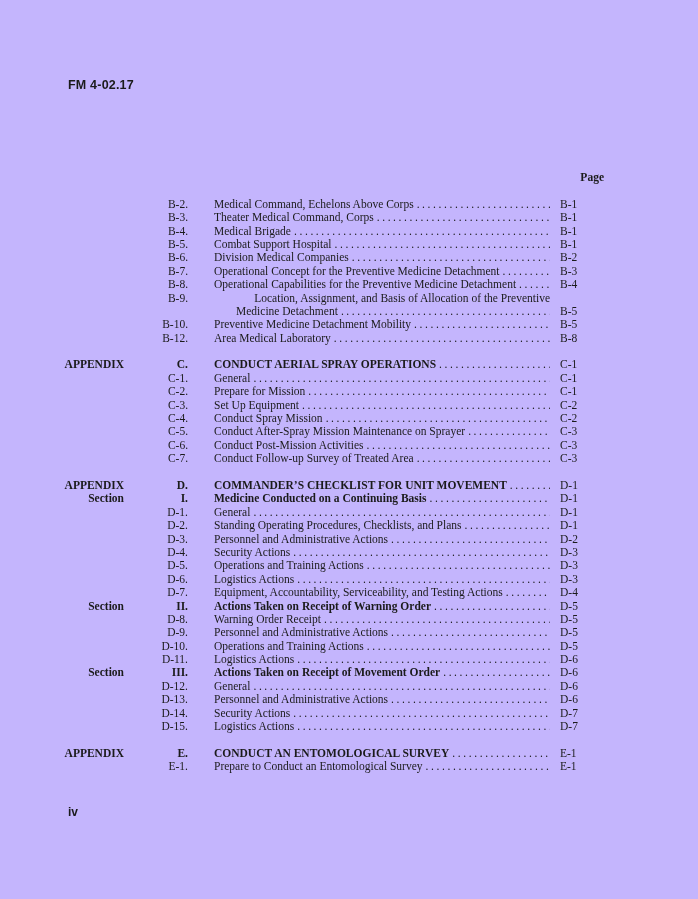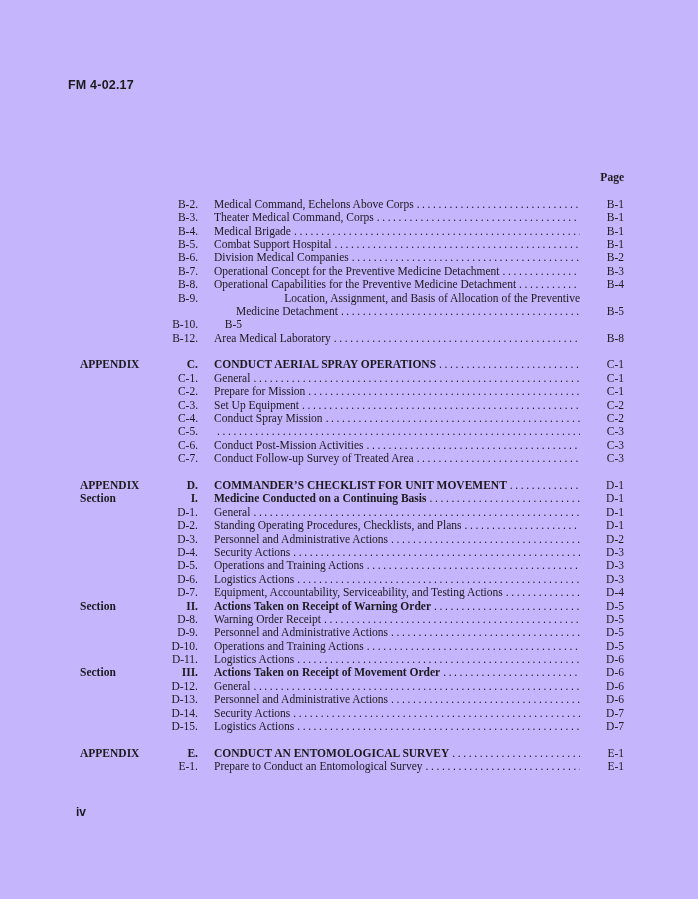--- a/index.html
+++ b/index.html
@@ -10,43 +10,43 @@
     color:#1b1b1b;
     font-family:"Liberation Serif", serif;
     font-size:11.5px;
     overflow:hidden;
   }
   .doc-header{
     position:absolute;left:68px;top:78px;
     font-family:"Liberation Sans", sans-serif;
     font-weight:bold;font-size:12.5px;letter-spacing:.2px;
   }
-  .content{position:absolute;left:80px;top:171px;width:544px;}
+  .content{position:absolute;left:60px;top:171px;width:544px;}
   .page-label{
     text-align:right;font-weight:bold;
     height:13.4px;line-height:13.4px;
   }
   .toc-group{margin-top:13.4px;}
-  .toc-row{display:flex;height:13.4px;line-height:13.4px;white-space:nowrap;}
-  .c-label{width:64px;flex:none;}
+  .toc-row{display:flex;height:13.4px;line-height:13.4px;white-space:nowrap;gap:10px;}
+  .c-label{width:64px;text-align:right;flex:none;}
   .c-num{width:54px;text-align:right;flex:none;}
   .c-title{flex:1;min-width:0;display:flex;overflow:hidden;padding-left:16px;justify-content:flex-end;}
   .c-title.indent{padding-left:38px;}
   .t{flex:none;}
   .dots{flex:1;overflow:hidden;white-space:nowrap;margin-left:3px;}
   .dots::after{
     content:"........................................................................................................................";
     letter-spacing:2.6px;
   }
-  .c-page{width:44px;text-align:right;flex:none;}
+  .c-page{width:44px;flex:none;}
   .b{font-weight:bold;}
   .folio{
     position:absolute;left:68px;top:805px;
     font-family:"Liberation Sans", sans-serif;
-    font-weight:bold;font-size:12px;margin-left:8px;
+    font-weight:bold;font-size:12px;
   }
 </style>
 </head>
 <body>
 
 <div class="page">
   <div class="doc-header">FM 4-02.17</div>
 
   <div class="content">
     <div class="page-label">Page</div>
@@ -128,20 +128,24 @@
             <span class="c-num"></span>
             <span class="c-title indent">
               <span class="t">Medicine Detachment</span>
               <span class="dots"></span>
             </span>
             <span class="c-page">B-5</span>
           </div>
           <div class="toc-row">
             <span class="c-label"></span>
             <span class="c-num">B-10.</span>
+            <span class="c-title">
+              <span class="t">Preventive Medicine Detachment Mobility</span>
+              <span class="dots"></span>
+            </span>
             <span class="c-page">B-5</span>
           </div>
           <div class="toc-row">
             <span class="c-label"></span>
             <span class="c-num">B-12.</span>
             <span class="c-title">
               <span class="t">Area Medical Laboratory</span>
               <span class="dots"></span>
             </span>
             <span class="c-page">B-8</span>
@@ -190,20 +194,21 @@
             <span class="c-title">
               <span class="t">Conduct Spray Mission</span>
               <span class="dots"></span>
             </span>
             <span class="c-page">C-2</span>
           </div>
           <div class="toc-row">
             <span class="c-label"></span>
             <span class="c-num">C-5.</span>
             <span class="c-title">
+              <span class="t">Conduct After-Spray Mission Maintenance on Sprayer</span>
               <span class="dots"></span>
             </span>
             <span class="c-page">C-3</span>
           </div>
           <div class="toc-row">
             <span class="c-label"></span>
             <span class="c-num">C-6.</span>
             <span class="c-title">
               <span class="t">Conduct Post-Mission Activities</span>
               <span class="dots"></span>

